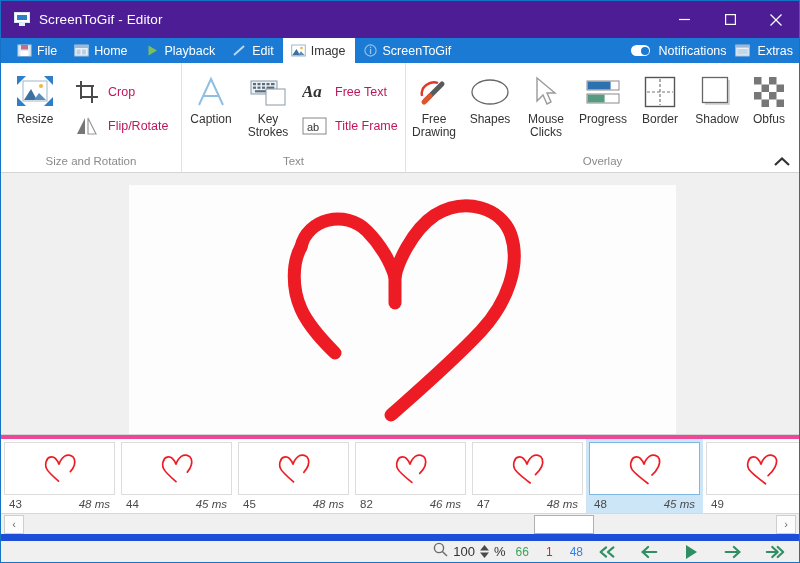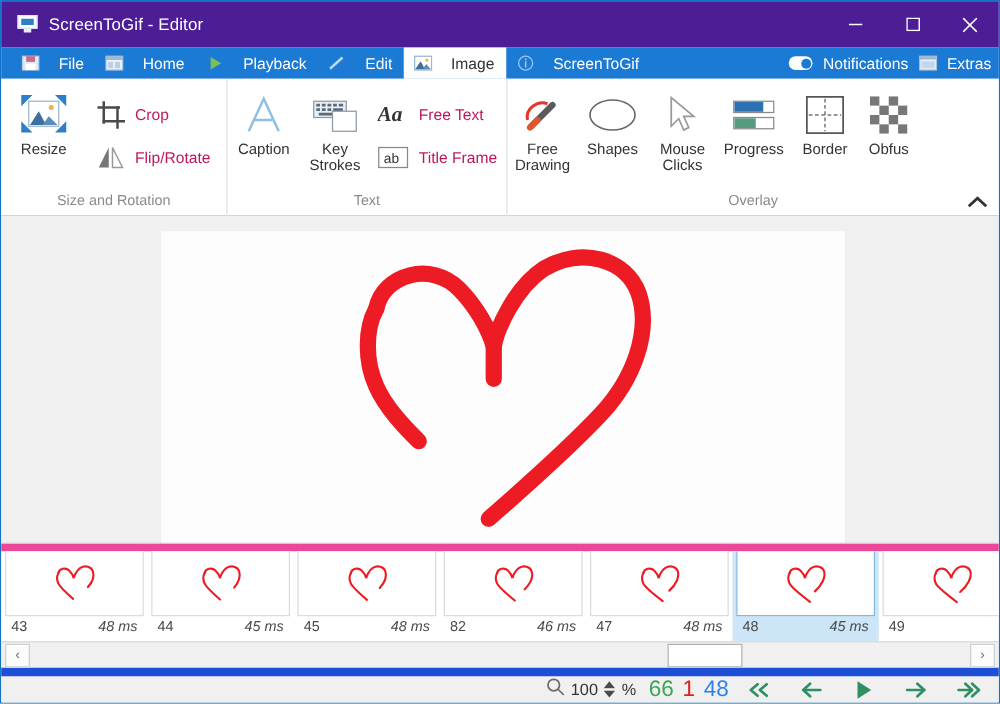--- a/index.html
+++ b/index.html
@@ -63,21 +63,21 @@
   .tabbar {
     height: 25px; flex: 0 0 25px;
     background: #1a7ad4;
     display: flex; align-items: flex-end;
     position: relative;
   }
   .tab {
     height: 25px; display: flex; align-items: center;
     padding: 0 9px 0 8px;
     color: #ffffff; font-size: 12.5px;
-    gap: 15px; white-space: nowrap;
+    gap: 5px; white-space: nowrap;
   }
   .tab:first-child { margin-left: 8px; }
   .tab.active {
     background: #ffffff; color: #333333;
   }
   .tab .ticon { width: 15px; height: 13px; display:block; flex:0 0 15px;}
   .tabbar .right-group {
     position: absolute; right: 6px; bottom: 0;
     height: 25px; display: flex; align-items: center; gap: 8px;
   }
@@ -124,21 +124,21 @@
   }
   .big-btn .ico { height: 38px; display:flex; align-items:center; justify-content:center;}
   .big-btn .cap { margin-top: 2px; }
 
   .small-col { display: flex; flex-direction: column; justify-content: flex-start; padding-top: 8px; }
   .small-btn {
     height: 34px; display: flex; align-items: center;
     gap: 7px; padding: 0 6px;
     font-size: 12.5px; color: #be185d;
   }
-  .small-btn .ico { width: 26px; display:flex; align-items:center; justify-content:flex-end; }
+  .small-btn .ico { width: 26px; display:flex; align-items:center; justify-content:flex-start; }
 
   .collapse-chev {
     position: absolute; right: 8px; bottom: 2px;
     width: 18px; height: 18px;
     display:flex;align-items:center;justify-content:center;
   }
 
   
   .canvas-area {
     flex: 1 1 auto;
@@ -152,22 +152,22 @@
     left: 128px; top: 12px;
     width: 547px; height: 252px;
     background: #fdfdfd;
   }
   .canvas svg { display:block; width:100%; height:100%; }
 
   
   .filmstrip {
     flex: 0 0 78px; height: 78px;
     background: #ffffff;
-    border-top: 6px solid #ec4899;
-    display: flex; align-items: flex-end;
+    border-top: 4px solid #ec4899;
+    display: flex; align-items: flex-start;
     position: relative;
     overflow: hidden;
   }
   .frame {
     width: 117px; height: 76px; flex: 0 0 117px;
     display: flex; flex-direction: column; align-items: center;
     padding-top: 3px;
   }
   .frame.selected { background: #cde6f7; }
   .frame .thumb {
@@ -215,21 +215,21 @@
     background: #f0f0f0;
     display: flex; align-items: center;
     justify-content: flex-end;
     gap: 0px; padding-right: 10px;
     border-top: 7px solid #1d4ed8;
   }
   .zoom-box { display:flex; align-items:center; gap:5px; margin-right: 10px;}
   .zoom-val { font-size: 13px; color: #333; }
   .spin { display:flex; flex-direction:column; gap:1px; }
   .pct { font-size: 13px; color: #333; }
-  .counts { display:flex; gap:7px; margin-right: 14px; font-size: 18px;}
+  .counts { display:flex; gap:17px; margin-right: 14px; font-size: 12px;}
   .nav { display:flex; align-items:center; gap: 22px; margin-right: 4px;}
   .nav .nbtn { width:20px; height:20px; display:flex;align-items:center;justify-content:center;}
 </style>
 </head>
 <body>
 
 <div class="app">
 
   <div class="titlebar">
     <div class="title-icon">
@@ -474,20 +474,29 @@
           <span class="ico">
             <svg width="32" height="32" viewBox="0 0 32 32">
               <rect x="1.5" y="1.5" width="29" height="29" fill="#ffffff" stroke="#555555" stroke-width="1.4"></rect>
               <line x1="16" y1="3" x2="16" y2="29" stroke="#777777" stroke-width="1.2" stroke-dasharray="3,2"></line>
               <line x1="3" y1="16" x2="29" y2="16" stroke="#777777" stroke-width="1.2" stroke-dasharray="3,2"></line>
             </svg>
           </span>
           <span class="cap">Border</span>
         </div>
 
+        <div class="big-btn" style="width:58px">
+          <span class="ico">
+            <svg width="32" height="32" viewBox="0 0 32 32">
+              <rect x="4" y="4" width="25" height="25" fill="#d8d8d8"></rect>
+              <rect x="1.5" y="1.5" width="25" height="25" fill="#ffffff" stroke="#666666" stroke-width="1.3"></rect>
+            </svg>
+          </span>
+          <span class="cap">Shadow</span>
+        </div>
 
         <div class="big-btn" style="width:46px">
           <span class="ico">
             <svg width="30" height="30" viewBox="0 0 30 30">
               <rect x="0" y="0" width="30" height="30" fill="#ffffff"></rect>
               <g fill="#777777">
                 <rect x="0" y="0" width="7.5" height="7.5"></rect>
                   <rect x="15" y="0" width="7.5" height="7.5"></rect>
                 <rect x="7.5" y="7.5" width="7.5" height="7.5"></rect>
                   <rect x="22.5" y="7.5" width="7.5" height="7.5"></rect>

